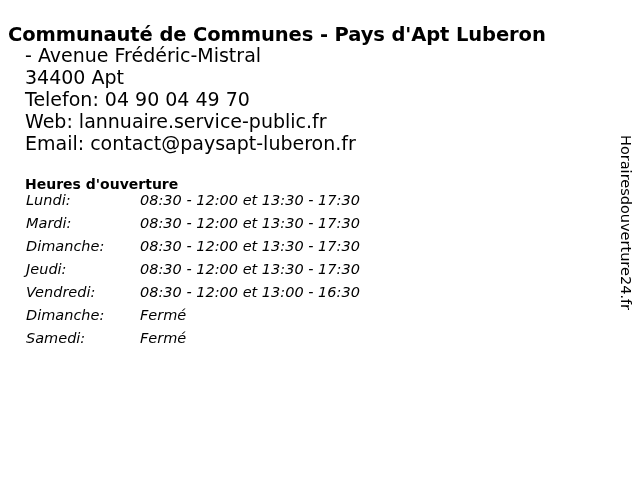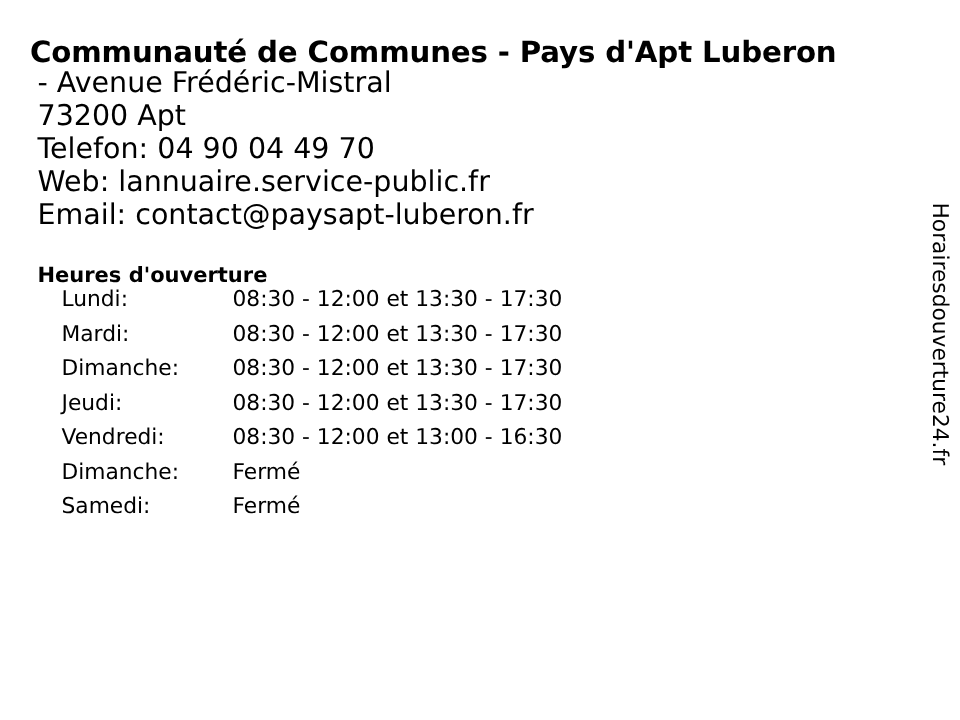--- a/index.html
+++ b/index.html
@@ -17,21 +17,21 @@
   }
   .page {
     position: absolute;
     left: 0;
     top: 0;
     width: 640px;
     height: 480px;
   }
   .title {
     position: absolute;
-    left: 20px;
+    left: 8px;
     top: 10px;
     font-size: 19.5px;
     font-weight: bold;
     letter-spacing: -0.1px;
     white-space: nowrap;
   }
   .address-block {
     position: absolute;
     left: 25px;
     top: 44px;
@@ -43,24 +43,25 @@
   }
   .hours-title {
     position: absolute;
     left: 25px;
     top: 164px;
     font-size: 14px;
     font-weight: bold;
   }
   .hours-table {
     position: absolute;
-    left: 41px;
+    left: 26px;
     top: 192px;
     border-collapse: collapse;
     font-size: 14.5px;
+    font-style: italic;
   }
   .hours-table td {
     padding: 0;
     height: 23px;
     vertical-align: top;
     white-space: nowrap;
   }
   .day-cell {
     width: 114px;
     padding-right: 6px;
@@ -81,21 +82,21 @@
 </style>
 </head>
 <body>
 
 <div class="page">
 
   <h1 class="title">Communauté de Communes - Pays d'Apt Luberon</h1>
 
   <div class="address-block">
     <div class="address-line">- Avenue Frédéric-Mistral</div>
-    <div class="address-line">73200 Apt</div>
+    <div class="address-line">34400 Apt</div>
     <div class="address-line">Telefon: 04 90 04 49 70</div>
     <div class="address-line">Web: lannuaire.service-public.fr</div>
     <div class="address-line">Email: contact@paysapt-luberon.fr</div>
   </div>
 
   <h2 class="hours-title">Heures d'ouverture</h2>
 
   <table class="hours-table">
     <tbody>
       <tr>

